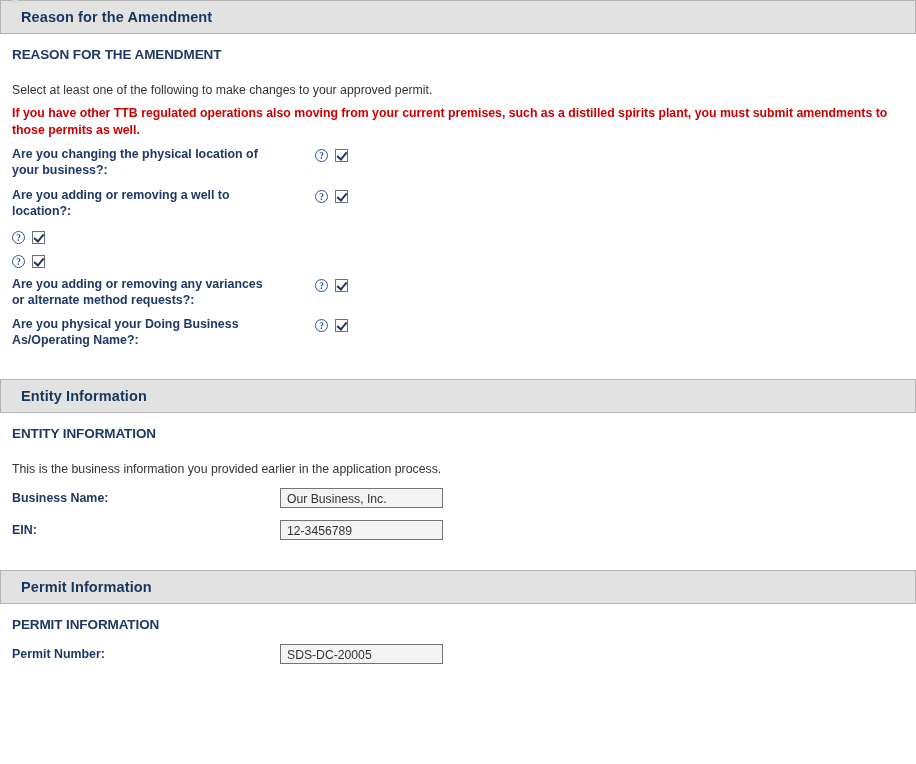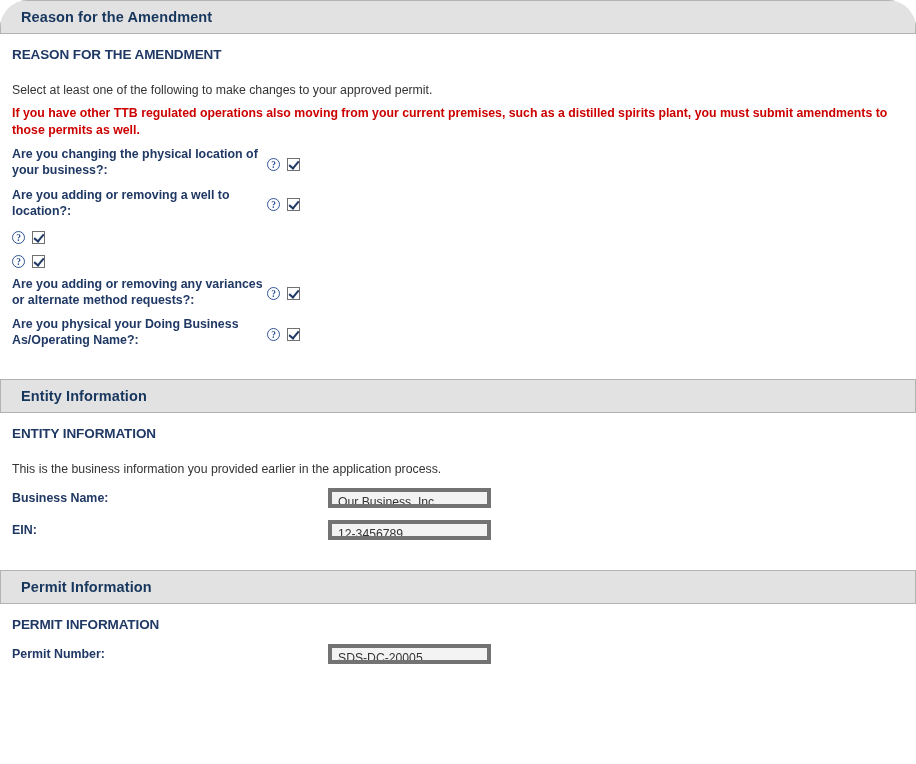--- a/index.html
+++ b/index.html
@@ -7,21 +7,20 @@
     padding: 0;
     background: #ffffff;
     font-family: "Liberation Sans", sans-serif;
   }
   #page {
     position: relative;
     width: 916px;
     height: 764px;
     overflow: hidden;
     background: #ffffff;
-    border-radius: 28px;
   }
   .section-header {
     background: #e2e2e2;
     border: 1px solid #b3b3b3;
     height: 34px;
     display: flex;
     align-items: center;
     box-sizing: border-box;
   }
   .section-header .title {
@@ -49,22 +48,23 @@
   .warning {
     font-size: 12.3px;
     font-weight: bold;
     color: #cc0000;
     margin-top: 8px;
     line-height: 1.35;
     max-width: 900px;
   }
   .q-row {
     display: flex;
-    align-items: center;
+    align-items: flex-start;
     margin-top: 9px;
+    gap: 48px;
   }
   .q-label {
     width: 255px;
     font-size: 12.4px;
     font-weight: bold;
     color: #1f3864;
     line-height: 1.28;
   }
   .q-controls {
     display: flex;
@@ -104,32 +104,31 @@
     width: 4px;
     height: 8px;
     border: solid #1f3864;
     border-width: 0 2px 2px 0;
     transform: rotate(40deg);
   }
   .field-row {
     display: flex;
     align-items: center;
     margin-top: 12px;
-    gap: 48px;
   }
   .field-label {
     width: 268px;
     font-size: 12.4px;
     font-weight: bold;
     color: #1f3864;
   }
   .field-box {
     width: 163px;
     height: 20px;
-    border: 4px solid #737373;
+    border: 1px solid #737373;
     background: #f3f3f3;
     font-size: 12.2px;
     color: #333333;
     padding: 0 0 0 6px;
     line-height: 20px;
     box-sizing: border-box;
     white-space: nowrap;
     overflow: hidden;
   }
   .spacer-lg { height: 30px; }

